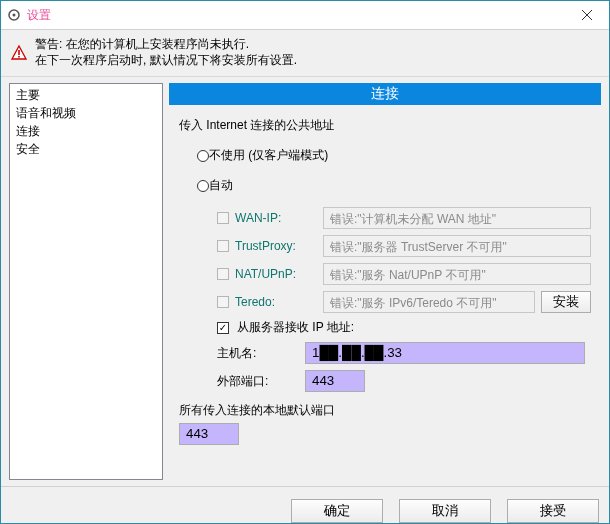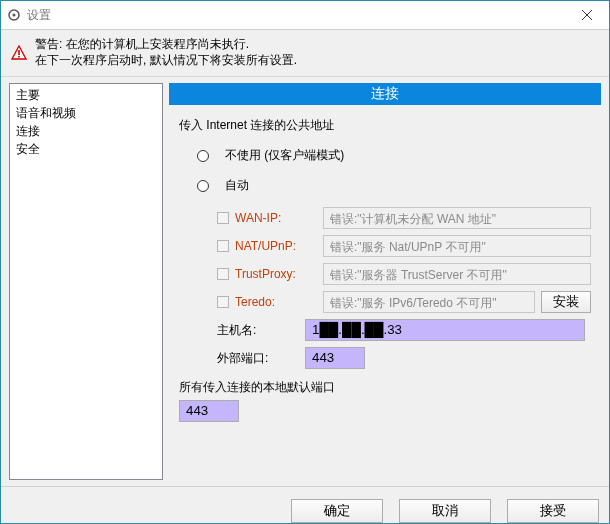--- a/index.html
+++ b/index.html
@@ -1,43 +1,43 @@
 <!DOCTYPE html>
 <html><head>
 <meta charset="utf-8">
 <style>
 html,body{margin:0;padding:0;font-family:"Microsoft YaHei","Segoe UI",Tahoma,sans-serif;font-size:12px;color:#000;background:#fff}
 .window{width:610px;height:524px;border:1px solid #2a8aa8;box-sizing:border-box;display:flex;flex-direction:column;background:#f0f0f0}
 .titlebar{height:28px;background:#fff;display:flex;align-items:center;padding:0 0 0 6px;border-bottom:1px solid #d0d0d0;position:relative}
 .titlebar .t-icon{width:14px;height:14px;margin-right:6px;display:flex;align-items:center;justify-content:center}
-.titlebar .title{flex:1;color:#737373}
+.titlebar .title{flex:1;color:#ec4899}
 .titlebar .close{width:44px;height:100%;display:flex;align-items:center;justify-content:center;color:#333}
 .warning-bar{padding:6px 10px 8px 10px;background:#f0f0f0;display:flex;align-items:center;gap:8px;border-bottom:1px solid #d9d9d9}
 .warning-bar .w-icon{width:16px;height:16px;flex:0 0 16px;margin-top:1px}
 .warning-text{line-height:16px}
 .body{flex:1;display:flex;padding:6px 8px 6px 8px;gap:6px;min-height:0}
 .sidebar{width:154px;border:1px solid #828790;background:#fff;box-sizing:border-box;padding:2px 0;overflow:auto}
 .sidebar .item{padding:1px 6px;line-height:16px;cursor:default}
 .sidebar .item.selected{background:#fff;color:#000}
 .main{flex:1;display:flex;flex-direction:column;min-width:0}
 .section-title{background:#0a86de;color:#fff;text-align:center;padding:2px 0;font-size:14px}
 .main-inner{flex:1;background:#f0f0f0;padding:8px 10px 4px 10px;overflow:auto;border-top:0}
 .group-label{margin:4px 0 4px 0}
 .group-box{margin-left:18px}
-.radio-row{display:flex;align-items:center;gap:16px;margin:13px 0}
+.radio-row{display:flex;align-items:center;gap:0;margin:13px 0}
 .radio{width:12px;height:12px;border:1px solid #333;border-radius:50%;background:#fff;display:inline-flex;align-items:center;justify-content:center;box-sizing:border-box}
 .radio.checked::after{content:"";width:6px;height:6px;border-radius:50%;background:#000}
 .chk{width:12px;height:12px;border:1px solid #888;background:#fff;display:inline-flex;align-items:center;justify-content:center;box-sizing:border-box}
 .chk.dis{border-color:#b5b5b5;background:#f4f4f4}
 .chk.checked{border-color:#333}
 .chk.checked::after{content:"";width:8px;height:8px;background:no-repeat center/contain;background-image:linear-gradient(45deg,transparent 45%,#000 45% 55%,transparent 55%),linear-gradient(-45deg,transparent 45%,#000 45% 55%,transparent 55%)}
 .chk.checked::after{content:"✓";font-size:10px;line-height:8px;color:#000;background:none;width:auto;height:auto}
 .auto-rows{margin:2px 0 6px 20px}
 .auto-row{display:flex;align-items:center;gap:6px;margin:6px 0}
-.auto-row .al{display:flex;align-items:center;gap:6px;width:100px;color:#c2410c}
+.auto-row .al{display:flex;align-items:center;gap:6px;width:100px;color:#0f766e}
 .textbox{flex:1;border:1px solid #adadad;background:#c4b5fd;height:22px;line-height:22px;padding:0 6px;box-sizing:border-box}
 .textbox.dis{background:#f0f0f0;color:#8a8a8a;border-color:#c7c7c7}
 .btn-inline{height:22px;padding:0 10px;border:1px solid #adadad;background:linear-gradient(#fdfdfd,#ececec);min-width:50px;box-sizing:border-box}
 .manual-rows{margin:4px 0 4px 20px}
 .mrow{display:flex;align-items:center;gap:8px;margin:6px 0}
 .mrow .ml{width:80px}
 .mrow .textbox{flex:0 0 auto}
 .portbox{width:60px}
 .hostbox{width:280px}
 .sect2{margin-top:10px}
@@ -111,43 +111,47 @@
             <div class="auto-row">
               <span class="al">
                 <span class="chk dis"></span>
                 <span>WAN-IP:</span>
               </span>
               <div class="textbox dis">错误:"计算机未分配 WAN 地址"</div>
             </div>
             <div class="auto-row">
               <span class="al">
                 <span class="chk dis"></span>
-                <span>NAT/UPnP:</span>
+                <span>TrustProxy:</span>
               </span>
-              <div class="textbox dis">错误:"服务 Nat/UPnP 不可用"</div>
+              <div class="textbox dis">错误:"服务器 TrustServer 不可用"</div>
             </div>
             <div class="auto-row">
               <span class="al">
                 <span class="chk dis"></span>
-                <span>TrustProxy:</span>
+                <span>NAT/UPnP:</span>
               </span>
-              <div class="textbox dis">错误:"服务器 TrustServer 不可用"</div>
+              <div class="textbox dis">错误:"服务 Nat/UPnP 不可用"</div>
             </div>
             <div class="auto-row">
               <span class="al">
                 <span class="chk dis"></span>
                 <span>Teredo:</span>
               </span>
               <div class="textbox dis">错误:"服务 IPv6/Teredo 不可用"</div>
               <button class="btn-inline">安装</button>
             </div>
           </div>
 
 
           <div class="manual-rows">
+            <div class="mrow">
+              <span class="chk checked"></span>
+              <span>从服务器接收 IP 地址:</span>
+            </div>
             <div class="mrow">
               <span class="ml">主机名:</span>
               <input class="textbox hostbox" value="1██.██.██.33" style="">
             </div>
             <div class="mrow">
               <span class="ml">外部端口:</span>
               <input class="textbox portbox" value="443" style="">
             </div>
           </div>
 

